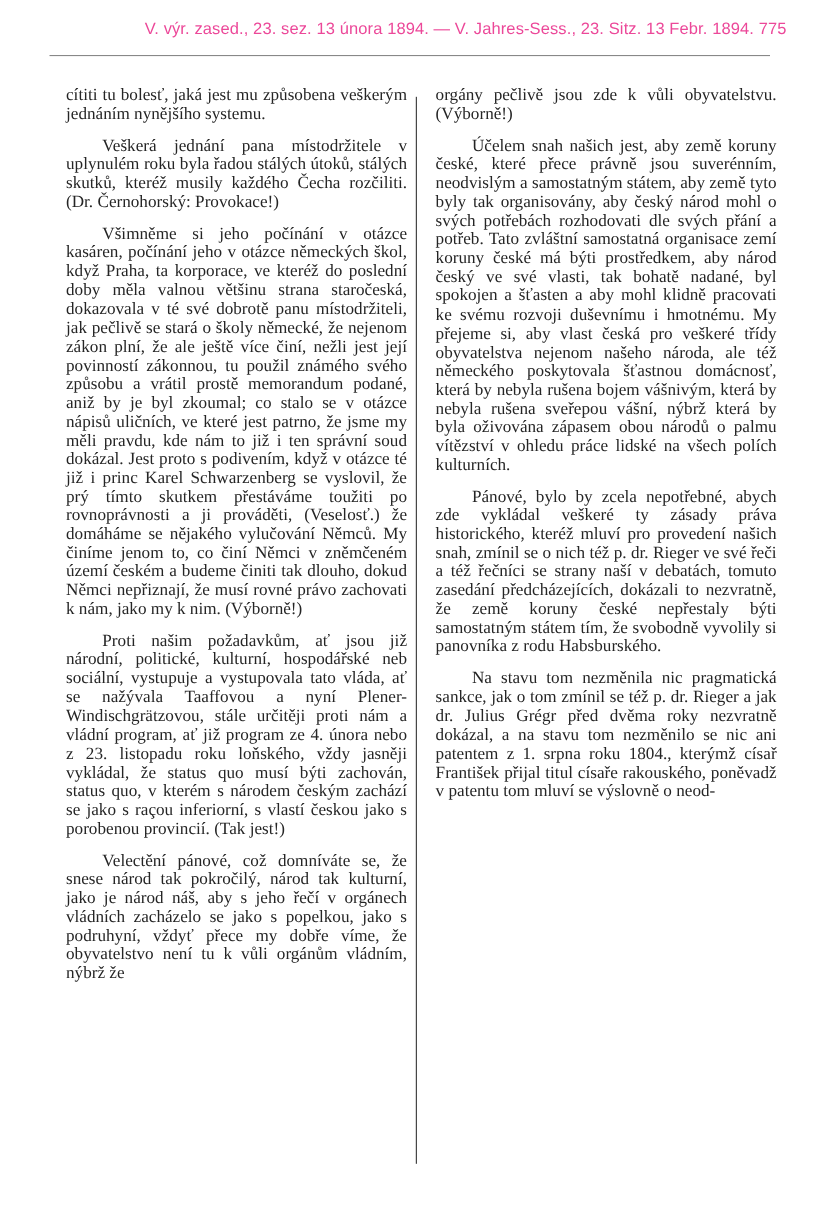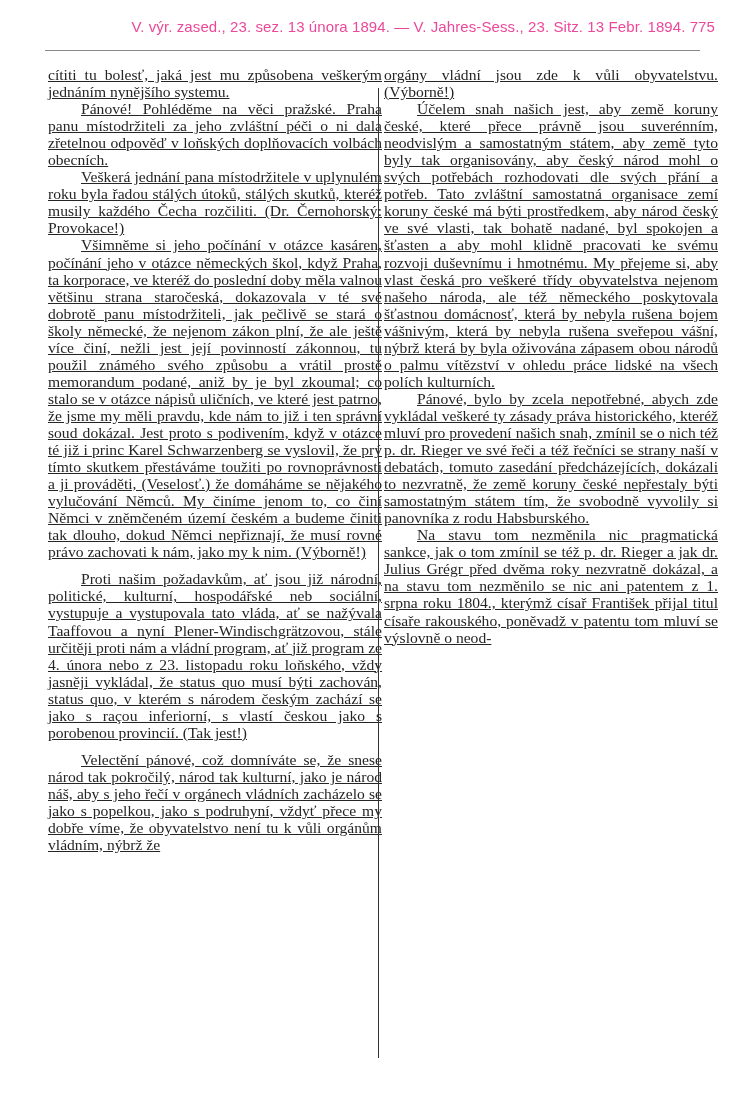--- a/index.html
+++ b/index.html
@@ -9,46 +9,45 @@
             font-family: Liberation Sans, sans-serif; font-size: 15px; color: #ec4899;
             text-align: right; white-space: nowrap; }
   .header span { letter-spacing: 0.1px; }
   .header-rule { position: absolute; left: 45px; top: 50px; width: 655px; height: 0;
                  border-top: 1px solid #888; }
   .col { position: absolute; top: 66px; width: 334px;
          font-family: "Liberation Serif", serif; font-size: 15.6px; line-height: 17.05px;
          text-align: justify; color: #252525; }
   .col-left { left: 48px; }
   .col-right { left: 384px; }
-  .col p { margin: 0; text-indent: 33px; hyphens: none; text-decoration: underline; }
+  .col p { margin: 12px; text-indent: 33px; hyphens: none; }
   .col p.noindent { text-indent: 0; }
   .col p.gap { margin-top: 10px; }
   .divider { position: absolute; left: 378px; top: 88px; width: 0; height: 970px;
              border-left: 1.5px solid #333; }
 </style>
 </head>
 <body>
 
 <div class="header">
   <span>V. výr. zased., 23. sez. 13 února 1894.</span>
   <span>—</span>
   <span>V. Jahres-Sess., 23. Sitz. 13 Febr. 1894.</span>
   <span>775</span>
 </div>
 <div class="header-rule"></div>
 
 <div class="col col-left">
   <p class="noindent">cítiti tu bolesť, jaká jest mu způsobena veškerým jednáním nynějšího systemu.</p>
-  <p>Pánové! Pohléděme na věci pražské. Praha panu místodržiteli za jeho zvláštní péči o ni dala zřetelnou odpověď v loňských doplňovacích volbách obecních.</p>
   <p>Veškerá jednání pana místodržitele v uplynulém roku byla řadou stálých útoků, stálých skutků, kteréž musily každého Čecha rozčiliti. (Dr. Černohorský: Provokace!)</p>
   <p>Všimněme si jeho počínání v otázce kasáren, počínání jeho v otázce německých škol, když Praha, ta korporace, ve kteréž do poslední doby měla valnou většinu strana staročeská, dokazovala v té své dobrotě panu místodržiteli, jak pečlivě se stará o školy německé, že nejenom zákon plní, že ale ještě více činí, nežli jest její povinností zákonnou, tu použil známého svého způsobu a vrátil prostě memorandum podané, aniž by je byl zkoumal; co stalo se v otázce nápisů uličních, ve které jest patrno, že jsme my měli pravdu, kde nám to již i ten správní soud dokázal. Jest proto s podivením, když v otázce té již i princ Karel Schwarzenberg se vyslovil, že prý tímto skutkem přestáváme toužiti po rovnoprávnosti a ji prováděti, (Veselosť.) že domáháme se nějakého vylučování Němců. My činíme jenom to, co činí Němci v zněmčeném území českém a budeme činiti tak dlouho, dokud Němci nepřiznají, že musí rovné právo zachovati k nám, jako my k nim. (Výborně!)</p>
   <p class="gap">Proti našim požadavkům, ať jsou již národní, politické, kulturní, hospodářské neb sociální, vystupuje a vystupovala tato vláda, ať se nažývala Taaffovou a nyní Plener-Windischgrätzovou, stále určitěji proti nám a vládní program, ať již program ze 4. února nebo z 23. listopadu roku loňského, vždy jasněji vykládal, že status quo musí býti zachován, status quo, v kterém s národem českým zachází se jako s raçou inferiorní, s vlastí českou jako s porobenou provincií. (Tak jest!)</p>
   <p class="gap">Velectění pánové, což domníváte se, že snese národ tak pokročilý, národ tak kulturní, jako je národ náš, aby s jeho řečí v orgánech vládních zacházelo se jako s popelkou, jako s podruhyní, vždyť přece my dobře víme, že obyvatelstvo není tu k vůli orgánům vládním, nýbrž že</p>
 </div>
 
 <div class="divider"></div>
 
 <div class="col col-right">
-  <p class="noindent">orgány vládní jsou zde k vůli obyvatelstvu. (Výborně!)</p>
+  <p class="noindent">orgány pečlivě jsou zde k vůli obyvatelstvu. (Výborně!)</p>
   <p>Účelem snah našich jest, aby země koruny české, které přece právně jsou suverénním, neodvislým a samostatným státem, aby země tyto byly tak organisovány, aby český národ mohl o svých potřebách rozhodovati dle svých přání a potřeb. Tato zvláštní samostatná organisace zemí koruny české má býti prostředkem, aby národ český ve své vlasti, tak bohatě nadané, byl spokojen a šťasten a aby mohl klidně pracovati ke svému rozvoji duševnímu i hmotnému. My přejeme si, aby vlast česká pro veškeré třídy obyvatelstva nejenom našeho národa, ale též německého poskytovala šťastnou domácnosť, která by nebyla rušena bojem vášnivým, která by nebyla rušena sveřepou vášní, nýbrž která by byla oživována zápasem obou národů o palmu vítězství v ohledu práce lidské na všech polích kulturních.</p>
   <p>Pánové, bylo by zcela nepotřebné, abych zde vykládal veškeré ty zásady práva historického, kteréž mluví pro provedení našich snah, zmínil se o nich též p. dr. Rieger ve své řeči a též řečníci se strany naší v debatách, tomuto zasedání předcházejících, dokázali to nezvratně, že země koruny české nepřestaly býti samostatným státem tím, že svobodně vyvolily si panovníka z rodu Habsburského.</p>
   <p>Na stavu tom nezměnila nic pragmatická sankce, jak o tom zmínil se též p. dr. Rieger a jak dr. Julius Grégr před dvěma roky nezvratně dokázal, a na stavu tom nezměnilo se nic ani patentem z 1. srpna roku 1804., kterýmž císař František přijal titul císaře rakouského, poněvadž v patentu tom mluví se výslovně o neod-</p>
 </div>
 
 </body></html>

